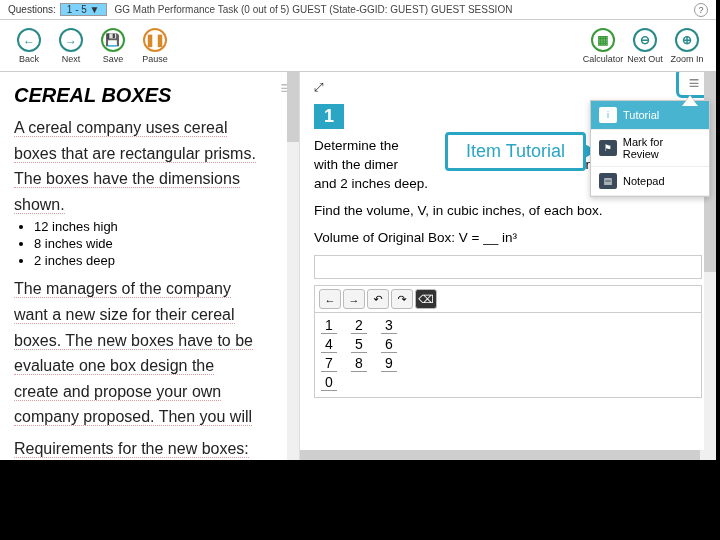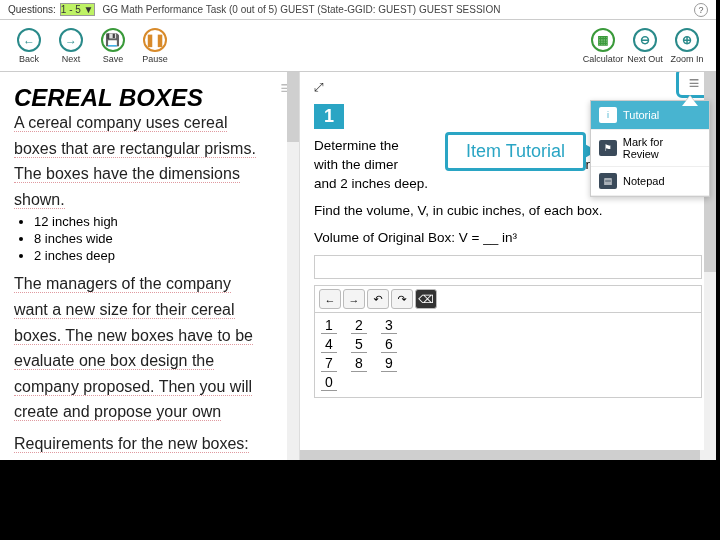--- a/index.html
+++ b/index.html
@@ -10,21 +10,21 @@
   .topbar .title { margin-left: 8px; color: #444; }
   .topbar .help { margin-left: auto; width: 14px; height: 14px; border: 1px solid #999; border-radius: 50%; display:flex;align-items:center;justify-content:center;color:#666;font-size:9px; }
   .toolbar { display: flex; align-items: center; padding: 4px 8px; border-bottom: 1px solid #ccc; height: 52px; }
   .tbtn { display:flex; flex-direction:column; align-items:center; justify-content:center; width:42px; font-size:9px; color:#333; cursor:pointer; }
   .tbtn .circ { width:24px; height:24px; border:2px solid #2a8a8a; border-radius:50%; display:flex; align-items:center; justify-content:center; margin-bottom:2px; color:#2a8a8a; font-weight:bold; font-size:12px; background:#fff; }
   .tbtn.green .circ { border-color:#3a9a3a; color:#3a9a3a; }
   .tbtn.orange .circ { border-color:#d88a2a; color:#d88a2a; }
   .toolbar .spacer { flex:1; }
   .content { display:flex; height: 388px; }
   .left { width: 300px; padding: 12px 14px; border-right: 1px solid #ddd; position:relative; overflow:hidden; }
-  .left h1 { font-size: 24px; font-style: italic; font-weight: bold; margin-bottom: 0; }
+  .left h1 { font-size: 20px; font-style: italic; font-weight: bold; margin-bottom: 10px; }
   .left p { font-size: 16px; color: #222; line-height: 1.35; margin-bottom: 4px; }
   .dotted { border-bottom: 1px dotted #e09aa0; }
   .left ul { margin: 4px 0 10px 20px; font-size:13px; }
   .left ul li { margin-bottom: 2px; }
   .hamb-l { position:absolute; top:6px; right:8px; color:#bbb; font-size:18px; }
   .right { flex:1; position:relative; padding: 8px 14px 8px 14px; overflow:hidden; }
   .expand { width:18px; height:18px; font-size:12px; color:#333; }
   .qnum { display:inline-block; background:#2aa5c4; color:#fff; font-weight:bold; font-size:18px; padding:2px 10px; margin-top:6px; }
   .right p { font-size: 13.5px; line-height:1.4; margin: 8px 0; }
   .answerbox { border:1px solid #ccc; height:24px; margin:6px 0; }
@@ -48,21 +48,21 @@
   .scrollbar-v .thumb { position:absolute; top:0; width:12px; height:70px; background:#cfcfcf; }
   .scrollbar-h { position:absolute; left:0; bottom:0; height:10px; width:100%; background:#f0f0f0; }
   .scrollbar-h .thumb { position:absolute; left:0; height:10px; width:400px; background:#cfcfcf; }
 </style>
 </head>
 <body>
 
 <div class="app">
   <div class="topbar">
     <span class="qlabel">Questions:</span>
-    <span style="border:1px solid #999;padding:0 0;background:#bef264;">1 - 5 ▼</span>
+    <span style="border:1px solid #999;padding:0 6px;background:#7dd3fc;">1 - 5 ▼</span>
     <span class="title">GG Math Performance Task (0 out of 5)  GUEST (State-GGID: GUEST)  GUEST SESSION</span>
     <span class="help">?</span>
   </div>
 
   <div class="toolbar">
     <div class="tbtn">
         <div class="circ">←</div>
         <span>Back</span>
       </div>
     <div class="tbtn">
@@ -102,22 +102,22 @@
       <p><span class="dotted">shown.</span></p>
       <ul>
         <li>12 inches high</li>
         <li>8 inches wide</li>
         <li>2 inches deep</li>
       </ul>
       <p><span class="dotted">The managers of the company</span></p>
       <p><span class="dotted">want a new size for their cereal</span></p>
       <p><span class="dotted">boxes. The new boxes have to be</span></p>
       <p><span class="dotted">evaluate one box design the</span></p>
+      <p><span class="dotted">create and propose your own</span></p>
       <p><span class="dotted">company proposed. Then you will</span></p>
-      <p><span class="dotted">create and propose your own</span></p>
       <p style="margin-top:10px;"><span class="dotted">Requirements for the new boxes:</span></p>
       <p><span class="dotted">design for the company.</span></p>
       <div class="scrollbar-v">
           <div class="thumb"></div>
         </div>
     </div>
 
     <div class="right">
       <div class="expand">⤢</div>
       <div class="hamb-btn">≡</div>

